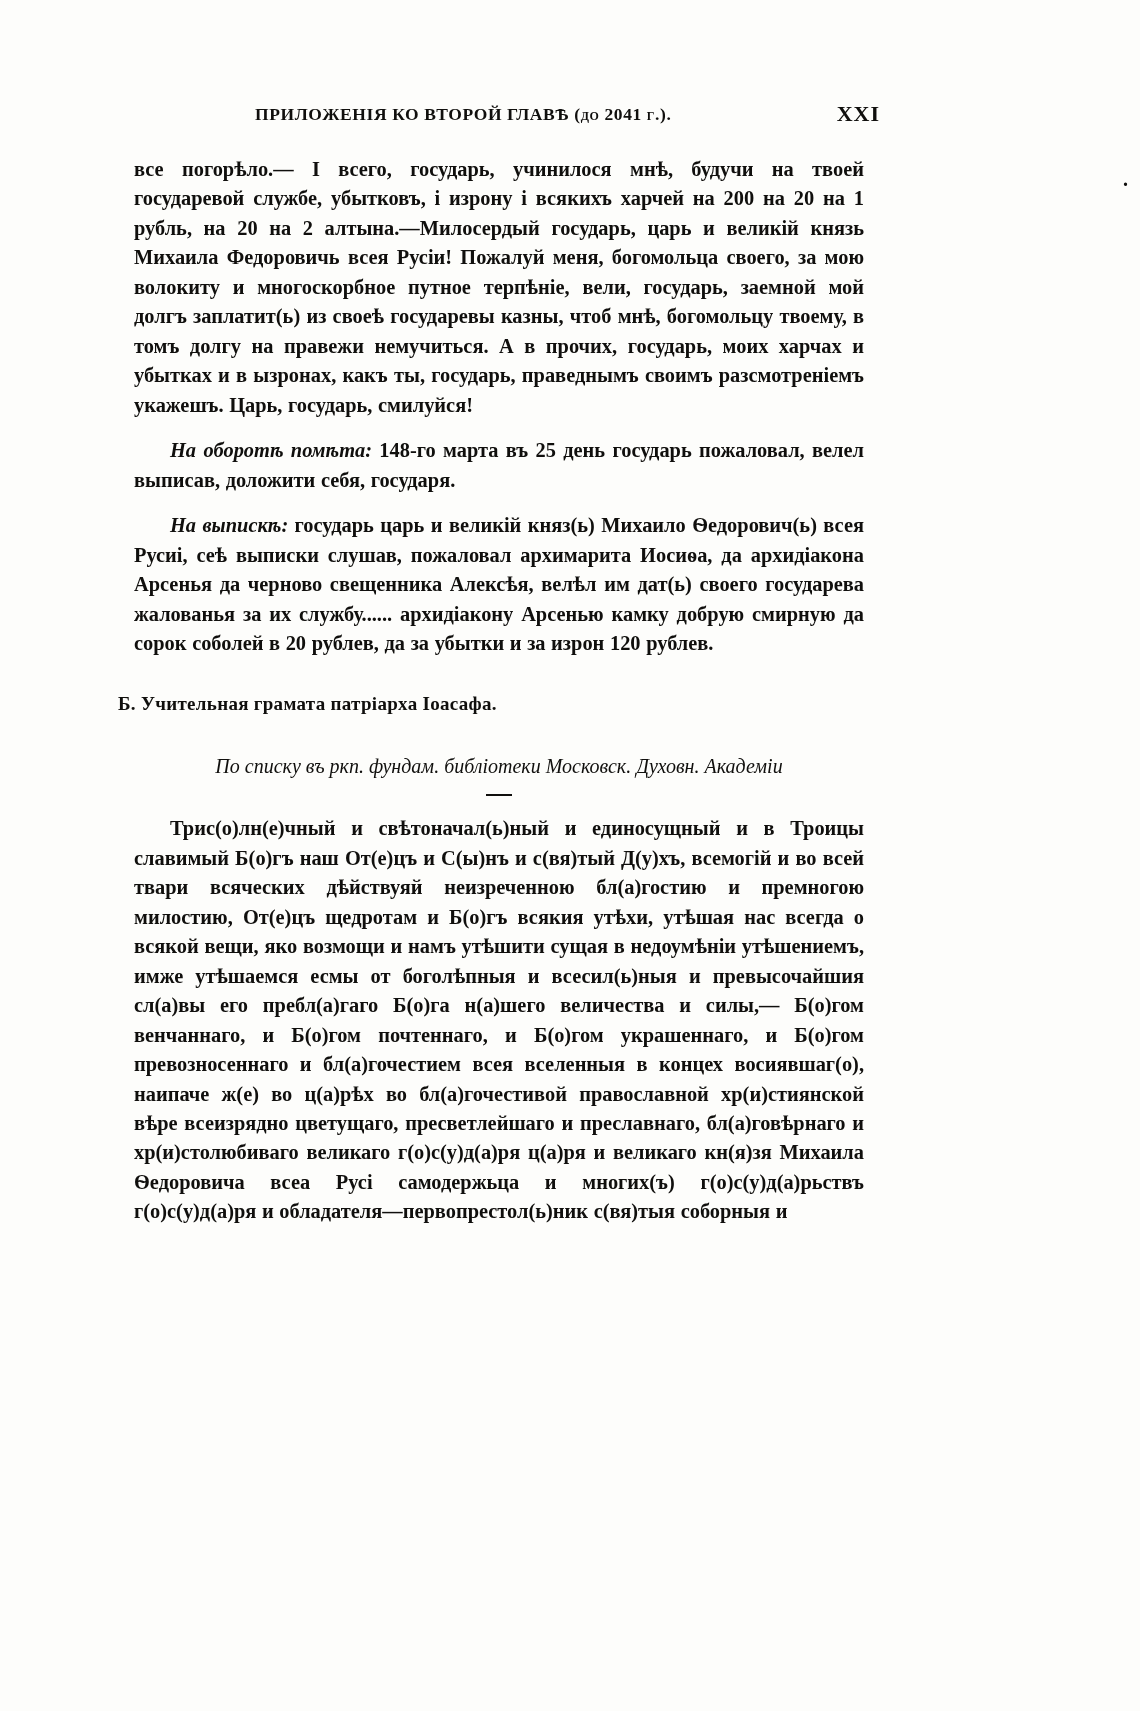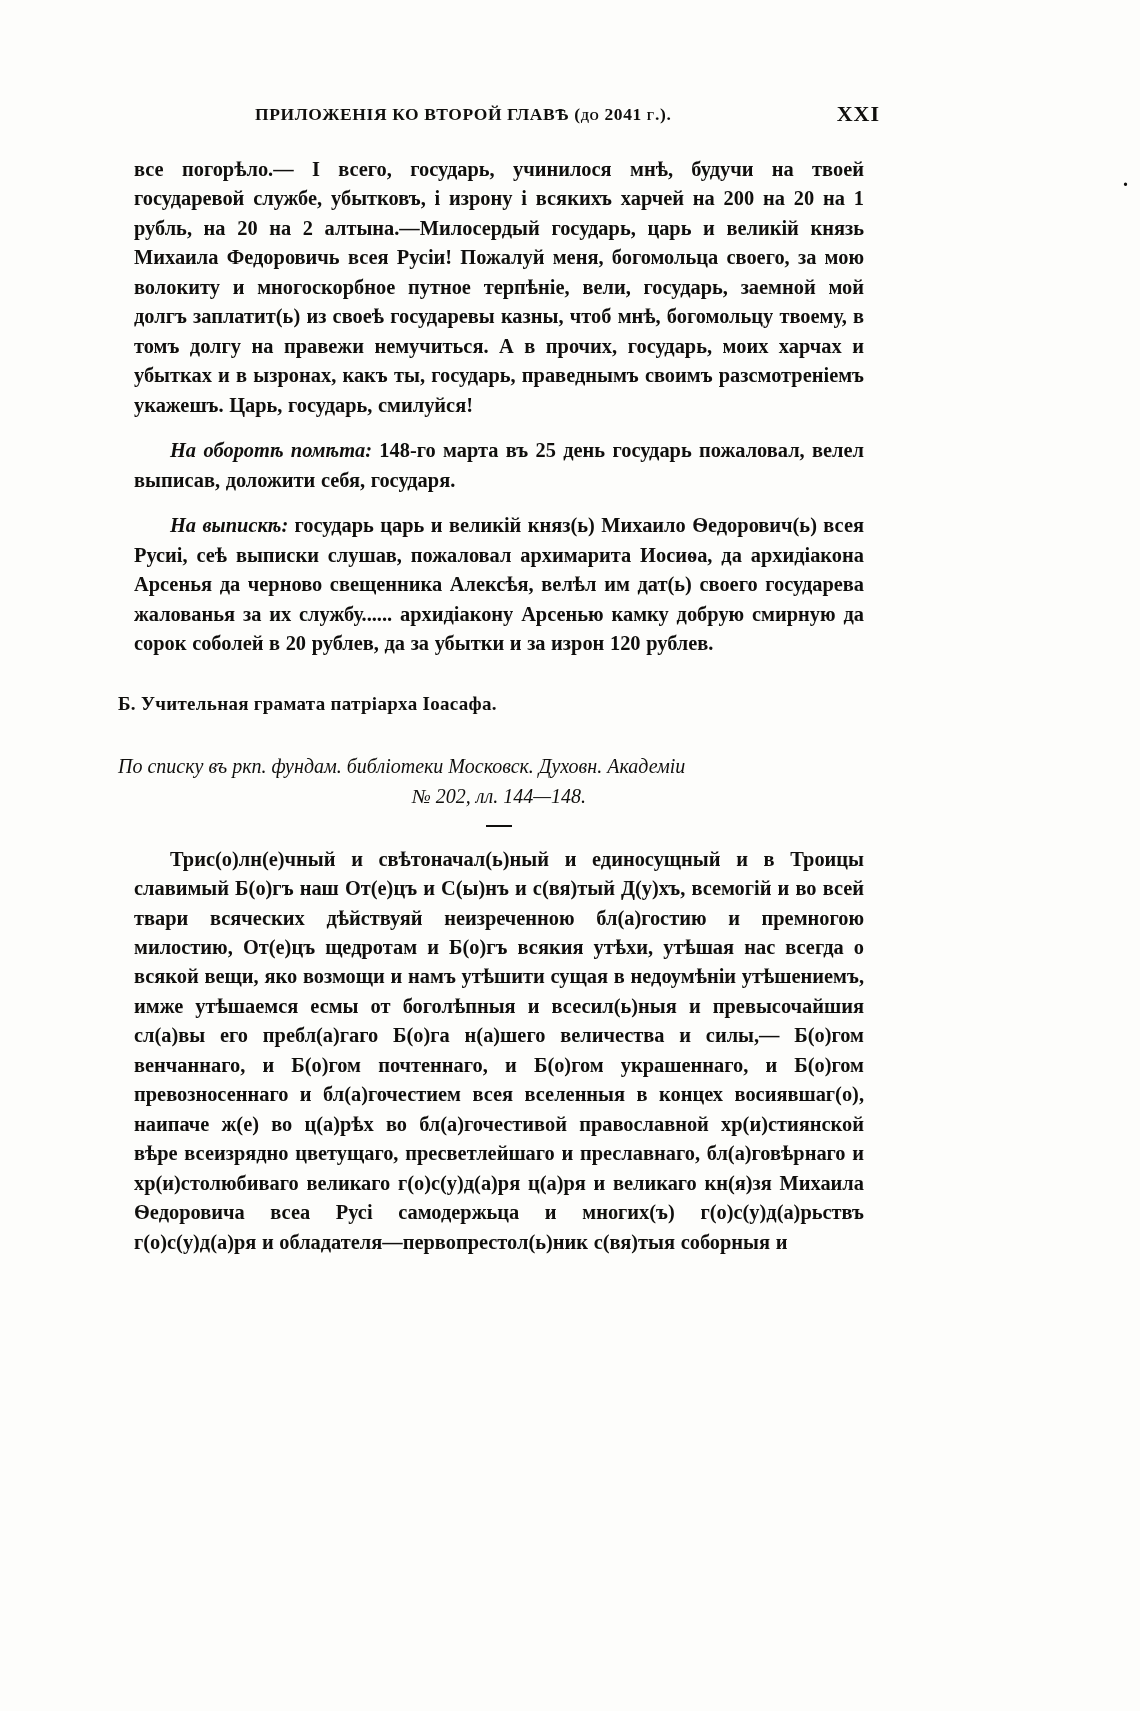--- a/index.html
+++ b/index.html
@@ -64,21 +64,21 @@
     letter-spacing: 0.3px;
   }
   .sourceline {
     font-style: italic;
     font-size: 20px;
     text-align: center;
     line-height: 1.42;
     margin-bottom: 2px;
     font-weight: normal;
   }
-  .sourceline.first { text-align: left; margin-top: 37px; }
+  .sourceline.first { text-align: center; margin-top: 37px; }
   .rule {
     width: 26px;
     height: 2px;
     background: #100f0d;
     margin: 14px auto 18px auto;
   }
   em.it {
     font-style: italic;
     font-weight: bold;
   }
@@ -108,21 +108,20 @@
 
     <div class="body-block">
       <p class="noindent">все погорѣло.— I всего, государь, учинилося мнѣ, будучи на твоей государевой службе, убытковъ, і изрону і всякихъ харчей на 200 на 20 на 1 рубль, на 20 на 2 алтына.—Милосердый государь, царь и великій князь Михаила Федоровичь всея Русіи! Пожалуй меня, богомольца своего, за мою волокиту и многоскорбное путное терпѣніе, вели, государь, заемной мой долгъ заплатит(ь) из своеѣ государевы казны, чтоб мнѣ, богомольцу твоему, в томъ долгу на правежи немучиться. А в прочих, государь, моих харчах и убытках и в ызронах, какъ ты, государь, праведнымъ своимъ разсмотреніемъ укажешъ. Царь, государь, смилуйся!</p>
       <p class="indent"><em class="it">На оборотѣ помѣта:</em><span> 148-го марта въ 25 день государь пожаловал, велел выписав, доложити себя, государя.</span></p>
       <p class="indent"><em class="it">На выпискѣ:</em><span> государь царь и великій княз(ь) Михаило Ѳедорович(ь) всея Русиі, сеѣ выписки слушав, пожаловал архимарита Иосиѳа, да архидіакона Арсенья да черново свещенника Алексѣя, велѣл им дат(ь) своего государева жалованья за их службу...... архидіакону Арсенью камку добрую смирную да сорок соболей в 20 рублев, да за убытки и за изрон 120 рублев.</span></p>
     </div>
 
     <div class="sec-head">Б. Учительная грамата патріарха Іоасафа.</div>
 
     <div class="sourceline first">По списку въ ркп. фундам. библіотеки Московск. Духовн. Академіи</div>
-    <div class="sourceline">№ 202, лл. 144—148.</div>
 
     <div class="rule"></div>
 
     <div class="body-block">
       <p class="indent">Трис(о)лн(е)чный и свѣтоначал(ь)ный и единосущный и в Троицы славимый Б(о)гъ наш От(е)цъ и С(ы)нъ и с(вя)тый Д(у)хъ, всемогій и во всей твари всяческих дѣйствуяй неизреченною бл(а)гостию и премногою милостию, От(е)цъ щедротам и Б(о)гъ всякия утѣхи, утѣшая нас всегда о всякой вещи, яко возмощи и намъ утѣшити сущая в недоумѣніи утѣшениемъ, имже утѣшаемся есмы от боголѣпныя и всесил(ь)ныя и превысочайшия сл(а)вы его пребл(а)гаго Б(о)га н(а)шего величества и силы,— Б(о)гом венчаннаго, и Б(о)гом почтеннаго, и Б(о)гом украшеннаго, и Б(о)гом превозносеннаго и бл(а)гочестием всея вселенныя в концех восиявшаг(о), наипаче ж(е) во ц(а)рѣх во бл(а)гочестивой православной хр(и)стиянской вѣре всеизрядно цветущаго, пресветлейшаго и преславнаго, бл(а)говѣрнаго и хр(и)столюбиваго великаго г(о)с(у)д(а)ря ц(а)ря и великаго кн(я)зя Михаила Ѳедоровича всеа Русі самодержьца и многих(ъ) г(о)с(у)д(а)рьствъ г(о)с(у)д(а)ря и обладателя—первопрестол(ь)ник с(вя)тыя соборныя и</p>
     </div>
 
   </div>
 </div>
 

